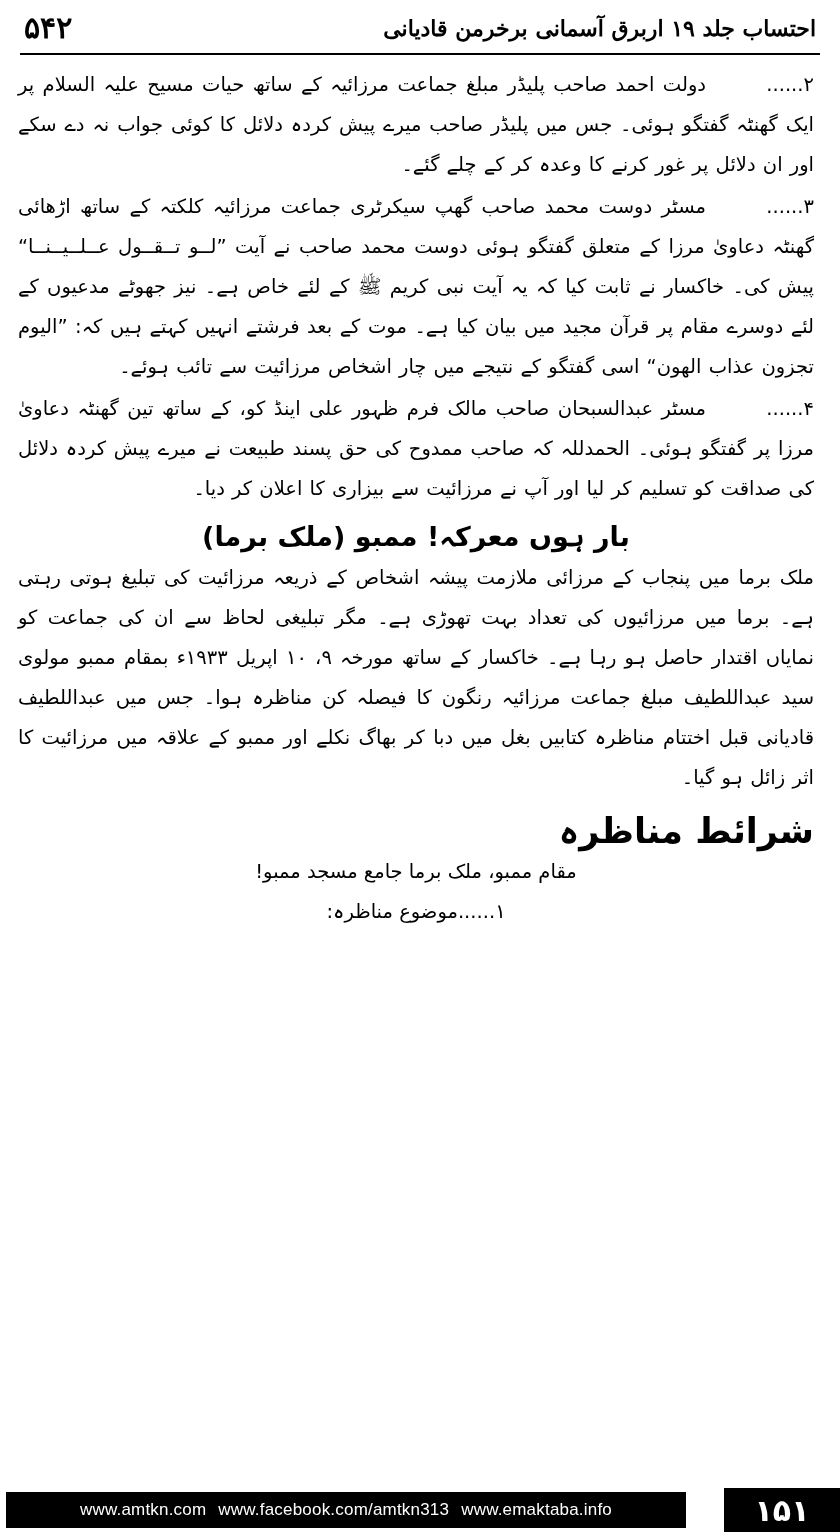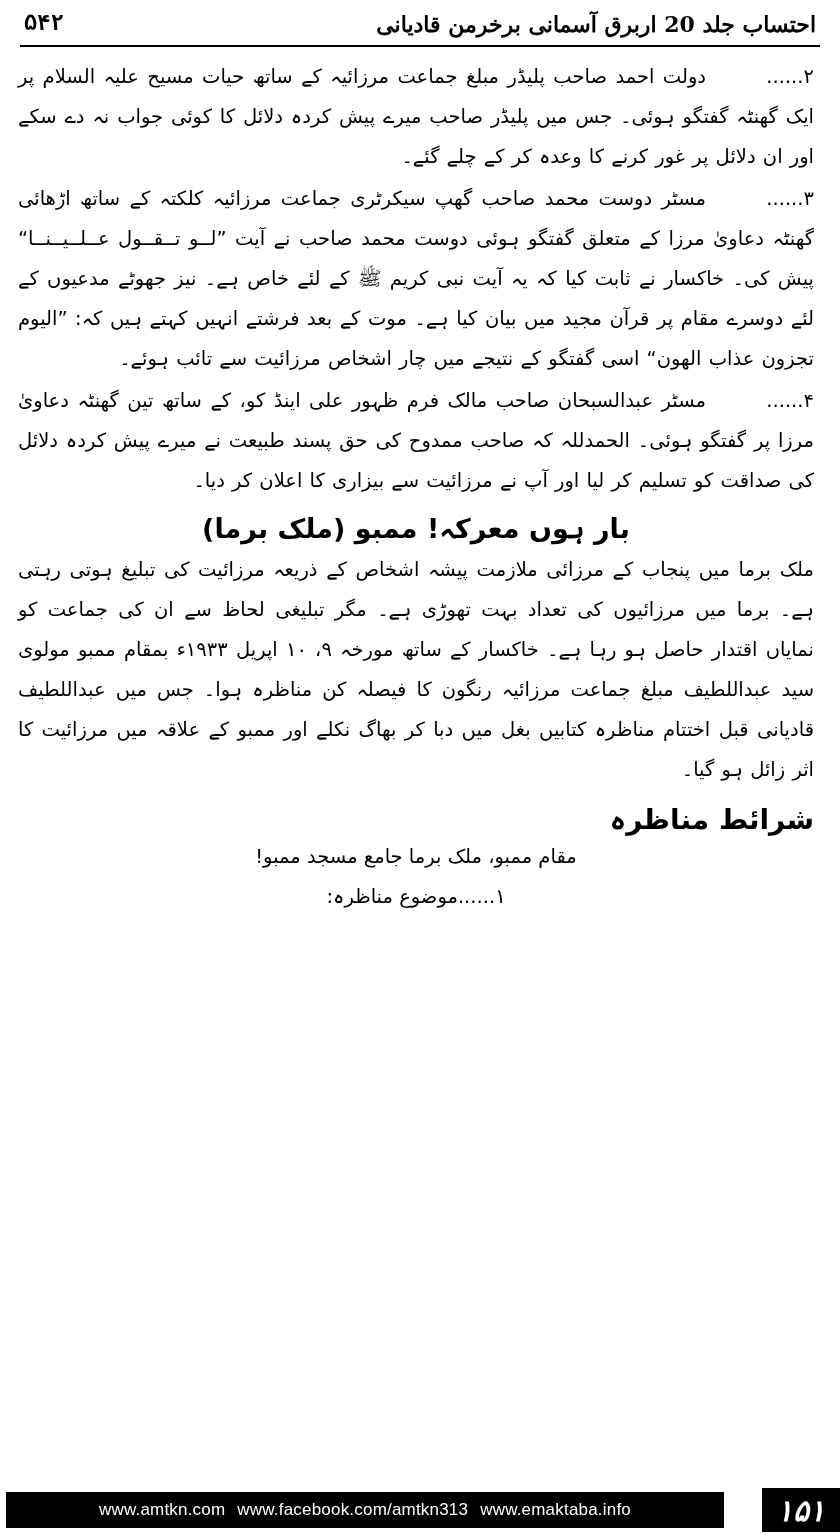--- a/index.html
+++ b/index.html
@@ -33,22 +33,22 @@
   }
   .header-right {
     font-family: "DejaVu Serif", serif;
     font-size: 22px;
     font-weight: bold;
     direction: rtl;
     white-space: nowrap;
     letter-spacing: -0.5px;
   }
   .header-center {
-    font-family: Liberation Mono, monospace;
-    font-size: 22px;
+    font-family: Liberation Serif, serif;
+    font-size: 30px;
     font-weight: bold;
     direction: rtl;
   }
   .header-left {
     font-family: "Liberation Serif", serif;
     font-size: 21px;
     direction: ltr;
     white-space: nowrap;
   }
   .header-rule {
@@ -78,21 +78,21 @@
     min-width: 108px;
   }
   .heading {
     font-size: 27px;
     font-weight: bold;
     text-align: center;
     margin: 12px 0 6px 0;
     direction: rtl;
   }
   .heading-right {
-    font-size: 28px;
+    font-size: 35px;
     font-weight: bold;
     text-align: right;
     margin: 14px 0 2px 0;
     direction: rtl;
   }
   .center-line {
     font-size: 19.5px;
     line-height: 1.95;
     text-align: center;
     direction: rtl;
@@ -103,31 +103,30 @@
   .footer {
     position: absolute;
     left: 0;
     bottom: 0;
     width: 840px;
     height: 58px;
     display: flex;
     align-items: stretch;
   }
   .footer-pagebox {
-    width: 78px;
+    width: 116px;
     background: #000000;
     color: #ffffff;
     display: flex;
     align-items: center;
     justify-content: center;
     font-family: "DejaVu Sans", sans-serif;
     font-size: 30px;
     font-weight: bold;
     margin: 6px 0 8px 18px;
-    font-style: italic;
   }
   .footer-bar {
     flex: 1;
     background: #000000;
     color: #ffffff;
     display: flex;
     align-items: center;
     justify-content: center;
     font-family: "Liberation Sans", sans-serif;
     font-size: 17px;
@@ -135,21 +134,21 @@
     margin: 10px 20px 12px 6px;
   }
   .footer-bar span { padding: 0 6px; }
 </style>
 </head>
 <body>
 
 <div class="page">
 
   <div class="header">
-    <div class="header-right">احتساب جلد 20 اربرق آسمانی برخرمن قادیانی</div>
+    <div class="header-right">احتساب جلد ۱۹ اربرق آسمانی برخرمن قادیانی</div>
     <div class="header-center">۵۴۲</div>
   </div>
   <hr class="header-rule">
 
   <div class="content">
 
     <p class="para">
       <span class="num-lead">۲......</span><span>دولت احمد صاحب پلیڈر مبلغ جماعت مرزائیہ کے ساتھ حیات مسیح علیہ السلام پر ایک گھنٹہ گفتگو ہوئی۔ جس میں پلیڈر صاحب میرے پیش کردہ دلائل کا کوئی جواب نہ دے سکے اور ان دلائل پر غور کرنے کا وعدہ کر کے چلے گئے۔</span>
     </p>
 

